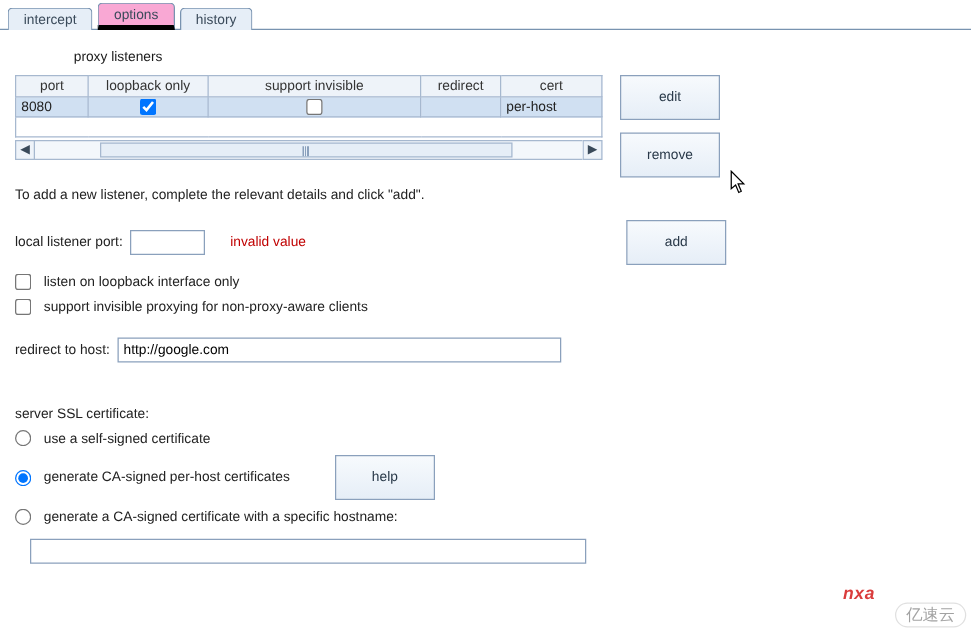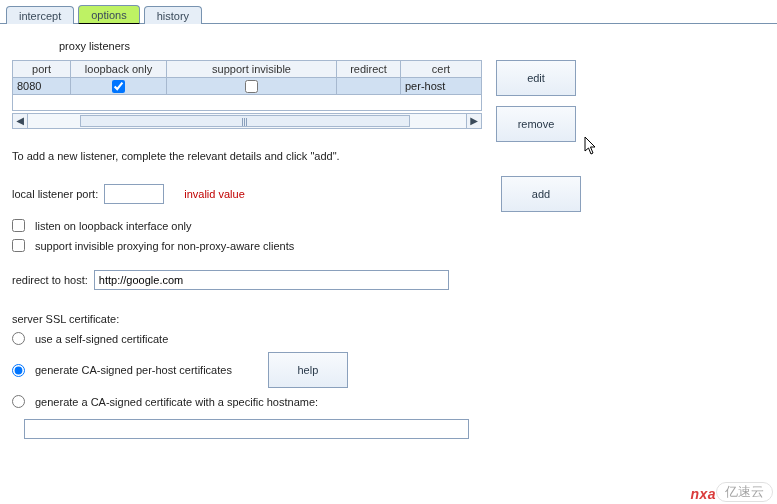--- a/index.html
+++ b/index.html
@@ -28,22 +28,22 @@
     border-bottom: none;
     border-radius: 4px 4px 0 0;
     padding: 3px 12px 2px;
     background: #E6EEF7;
     color: #3A4A5A;
     cursor: pointer;
     position: relative;
     bottom: -1px;
   }
   .tab.active {
-    background: #bef264;
-    border-bottom: 1px solid #000000;
+    background: #f9a8d4;
+    border-bottom: 4px solid #000000;
   }
   .panel {
     padding: 10px 12px 12px 12px;
   }
   .panel-title {
     font-weight: normal;
     color: #1a1a1a;
     margin: 6px 0 8px 2px;
     padding-left: 45px;
   }
@@ -161,21 +161,21 @@
     width: 445px; height: 20px;
     border: 1px solid #8AA0BC; padding: 1px 4px; font-size: 11px;
   }
   .cursor-arrow {
     position: absolute; left: 584px; top: 136px; width: 16px; height: 20px;
     pointer-events: none;
   }
   .cursor-arrow svg { display:block; }
   .watermark {
     position: absolute; right: 4px; bottom: 2px;
-    display: flex; align-items: flex-end; gap: 0;
+    display: flex; align-items: center; gap: 16px;
     opacity: .9;
   }
   .wm-text { color:#d62828; font-weight:bold; font-style:italic; font-size:14px; letter-spacing:.5px; }
   .wm-cloud {
     font-size: 13px; color: #999;
     border: 1px solid #ddd; border-radius: 12px; padding: 0 8px; margin-top: 36px;
   }
 </style>
 </head>
 <body>
@@ -251,21 +251,21 @@
 
   <div class="section-gap"></div>
 
   <div class="form-row">
     <span class="form-label">redirect to host:</span>
     <input class="text-input" style="width: 355px;" value="http://google.com">
   </div>
 
   <div class="section-gap"></div>
 
-  <div class="form-row" style="margin-top:12px">
+  <div class="form-row" style="margin-top:24px">
     <span>server SSL certificate:</span>
   </div>
 
   <div class="radio-row">
     <input type="radio" name="ssl" style="">
     <span>use a self-signed certificate</span>
   </div>
   <div class="help-row">
     <div class="radio-row" style="margin:0">
       <input type="radio" name="ssl" checked="" style="">

